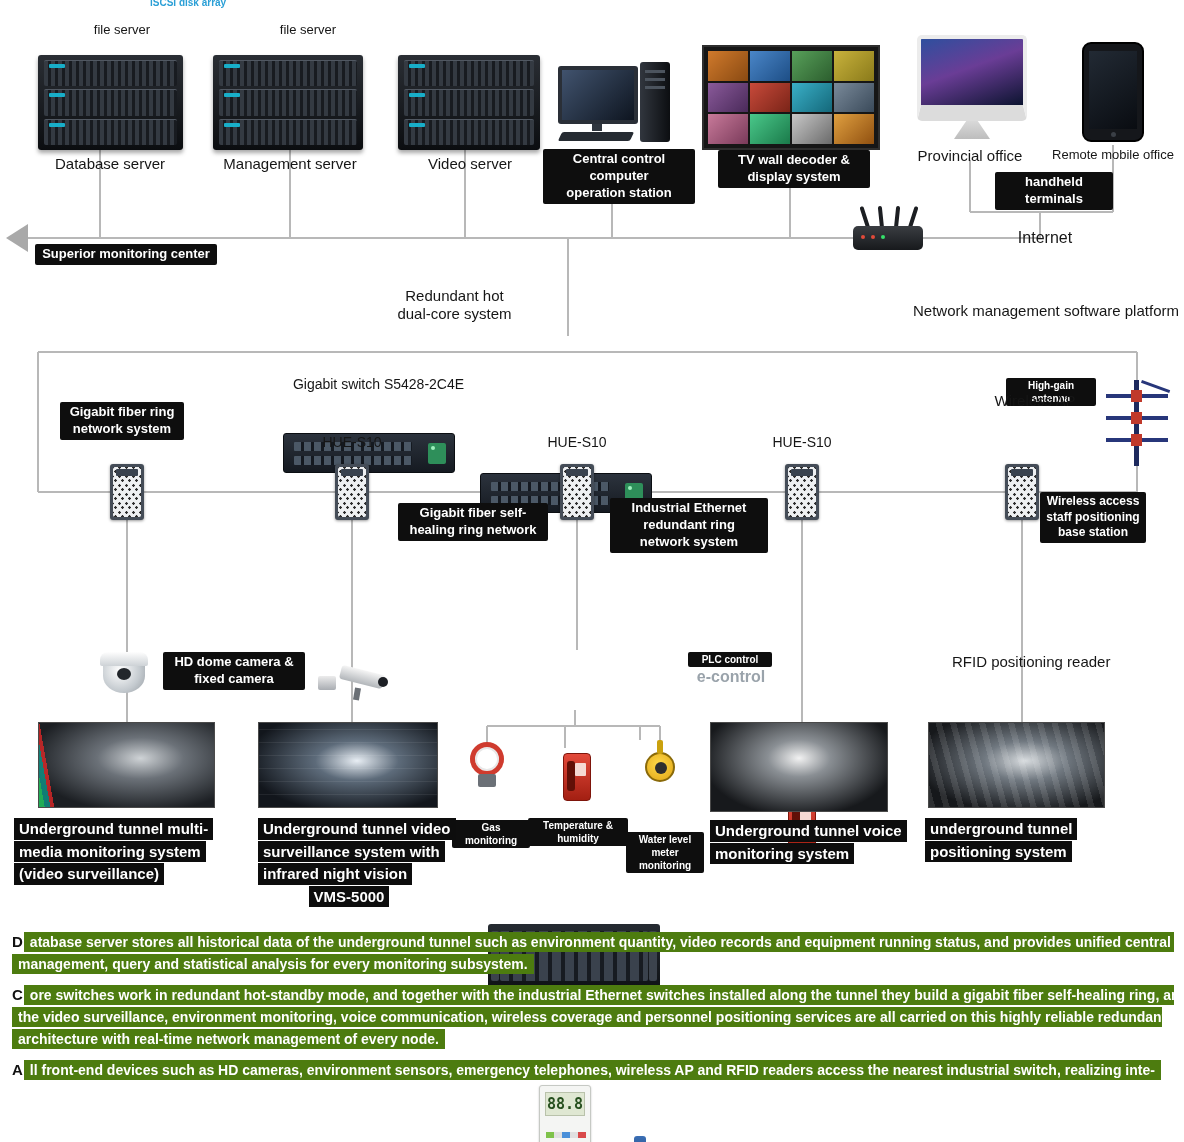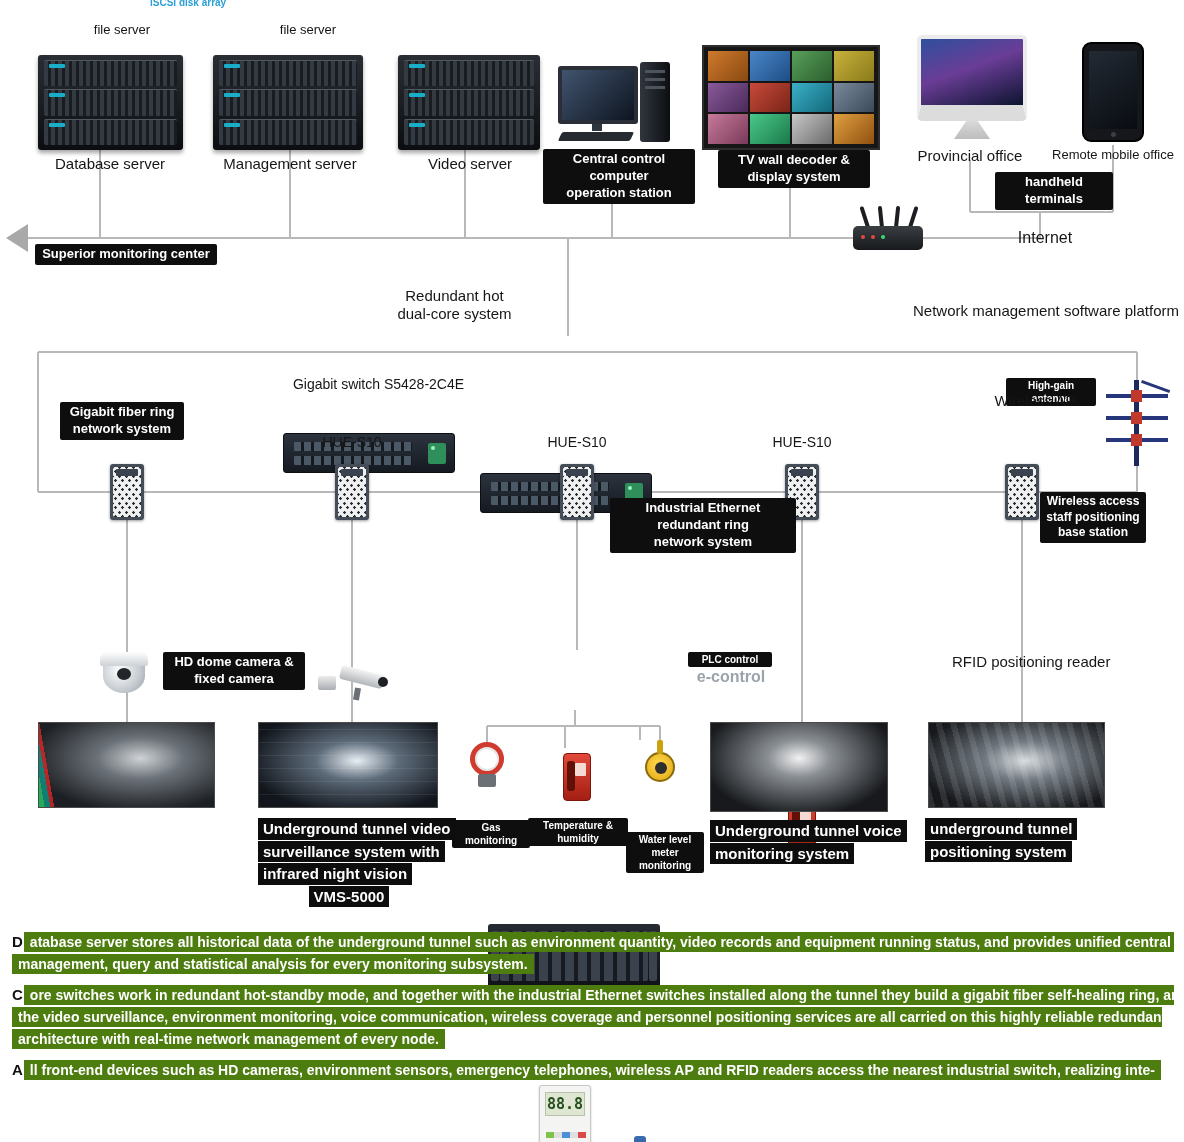--- a/index.html
+++ b/index.html
@@ -296,21 +296,25 @@
   <div class="abs iswitch" style="left:560px;top:464px;width:34px;height:56px">
       <div class="face"></div>
     </div>
   <div class="abs iswitch" style="left:785px;top:464px;width:34px;height:56px">
       <div class="face"></div>
     </div>
   <div class="abs iswitch" style="left:1005px;top:464px;width:34px;height:56px">
       <div class="face"></div>
     </div>
 
-  <div class="abs dark" style="left:610px;top:498px;width:186px">
+  <div class="abs dark" style="left:398px;top:503px;width:150px">
+    <div>Gigabit fiber self-</div>
+    <div>healing ring network</div>
+  </div>
+  <div class="abs dark" style="left:610px;top:498px;width:158px">
     <div>Industrial Ethernet</div>
     <div>redundant ring</div>
     <div>network system</div>
   </div>
   <div class="abs dark" style="left:1040px;top:492px;width:106px;font-size:12px">
     <div>Wireless access</div>
     <div>staff positioning</div>
     <div>base station</div>
   </div>
 
@@ -361,20 +365,25 @@
   </div>
 
   <div class="abs dark tiny" style="left:452px;top:820px;width:78px">Gas monitoring</div>
   <div class="abs dark tiny" style="left:528px;top:818px;width:100px">Temperature &amp; humidity</div>
   <div class="abs dark tiny" style="left:626px;top:832px;width:78px">
     <div>Water level</div>
     <div>meter</div>
     <div>monitoring</div>
   </div>
 
+  <div class="abs cap" style="left:14px;top:818px;width:230px">
+    <div class="cl">Underground tunnel multi-</div>
+    <div class="cl">media monitoring system</div>
+    <div class="cl">(video surveillance)</div>
+  </div>
   <div class="abs cap" style="left:258px;top:818px;width:182px">
     <div class="cl">Underground tunnel video</div>
     <div class="cl">surveillance system with</div>
     <div class="cl">infrared night vision</div>
     <div class="cl center">VMS-5000</div>
   </div>
   <div class="abs cap" style="left:925px;top:818px;width:184px">
     <div class="cl">underground tunnel</div>
     <div class="cl">positioning system</div>
   </div>

